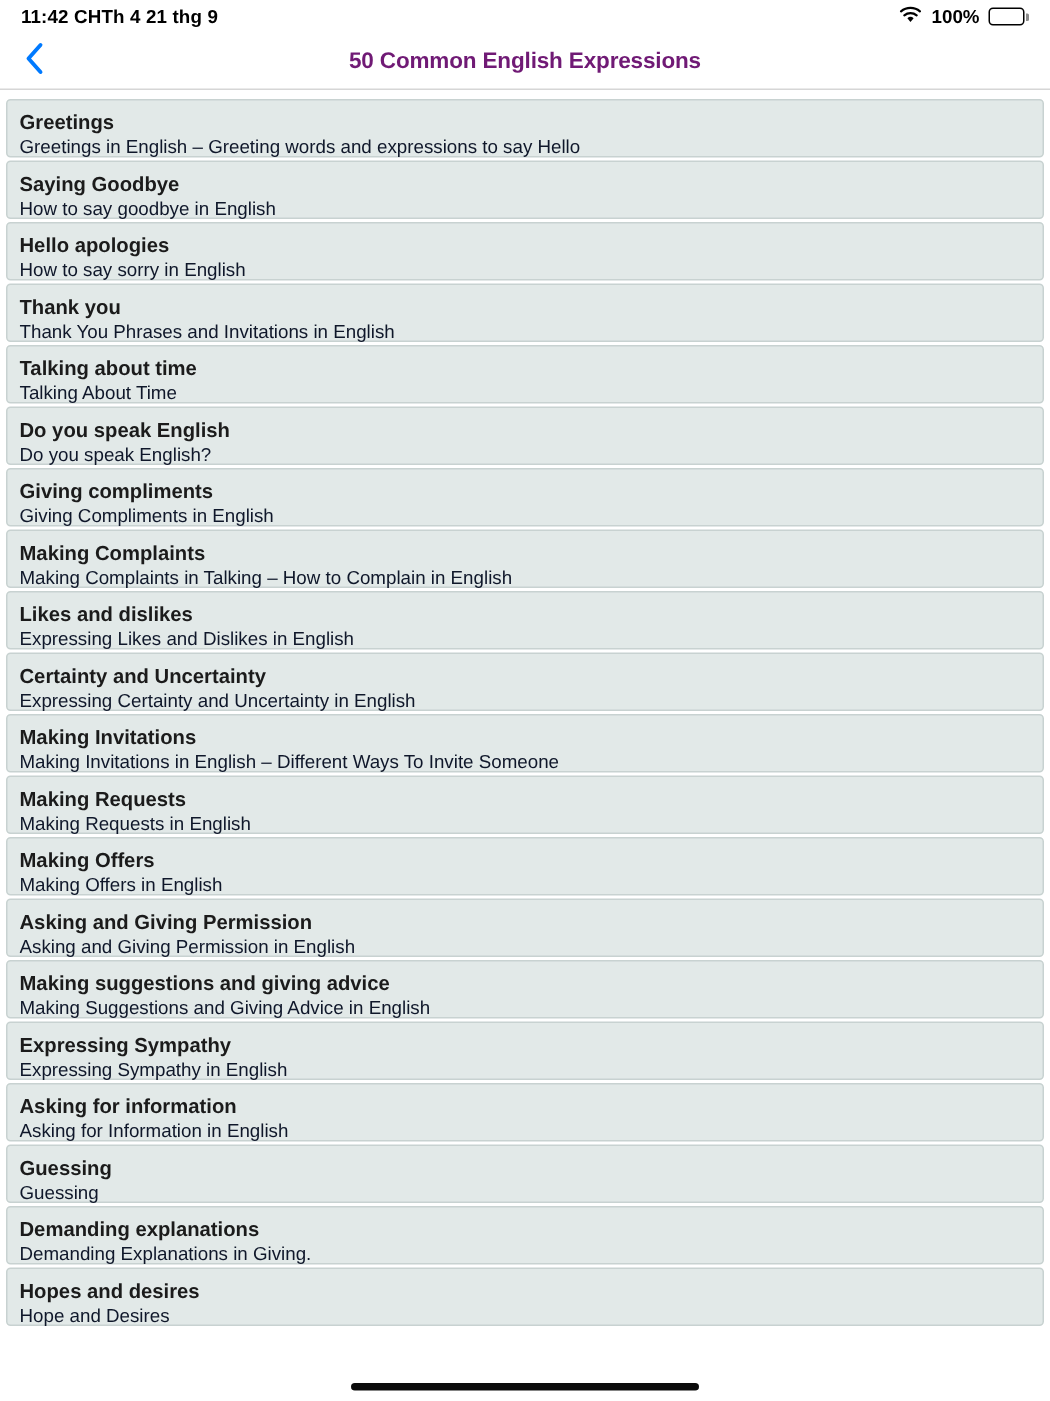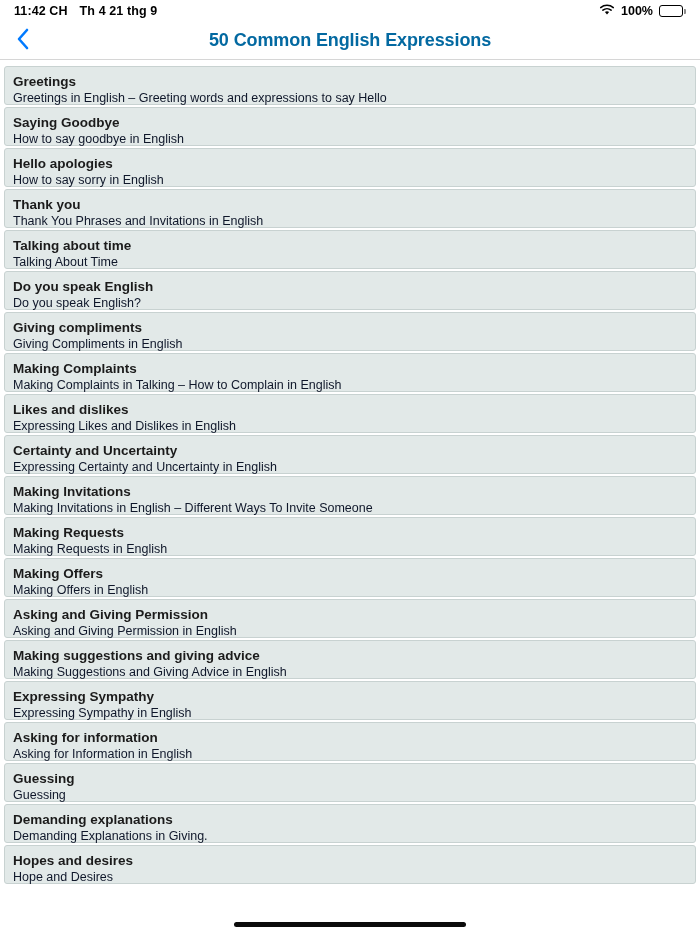--- a/index.html
+++ b/index.html
@@ -26,21 +26,20 @@
     display: flex;
     align-items: center;
     padding: 0 14px;
     font-size: 12.5px;
     color: #000;
     background: #ffffff;
   }
   .status-left {
     display: flex;
     align-items: center;
-    gap: 12px;
     font-weight: 600;
     letter-spacing: 0.1px;
   }
   .status-time { font-weight: 600; }
   .status-date { font-weight: 600; }
   .status-spacer { flex: 1 1 auto; }
   .status-right {
     display: flex;
     align-items: center;
     gap: 6px;
@@ -94,23 +93,23 @@
     align-items: center;
     justify-content: center;
     cursor: pointer;
   }
   .chevron-left {
     display: block;
   }
   .nav-title {
     width: 100%;
     text-align: center;
-    font-size: 18px;
+    font-size: 15px;
     font-weight: bold;
-    color: #0369a1;
+    color: #701a75;
     letter-spacing: -0.1px;
   }
 
   
   .list {
     flex: 1 1 auto;
     background: #ffffff;
     padding: 6px 4px 0 4px;
     overflow: hidden;
   }

